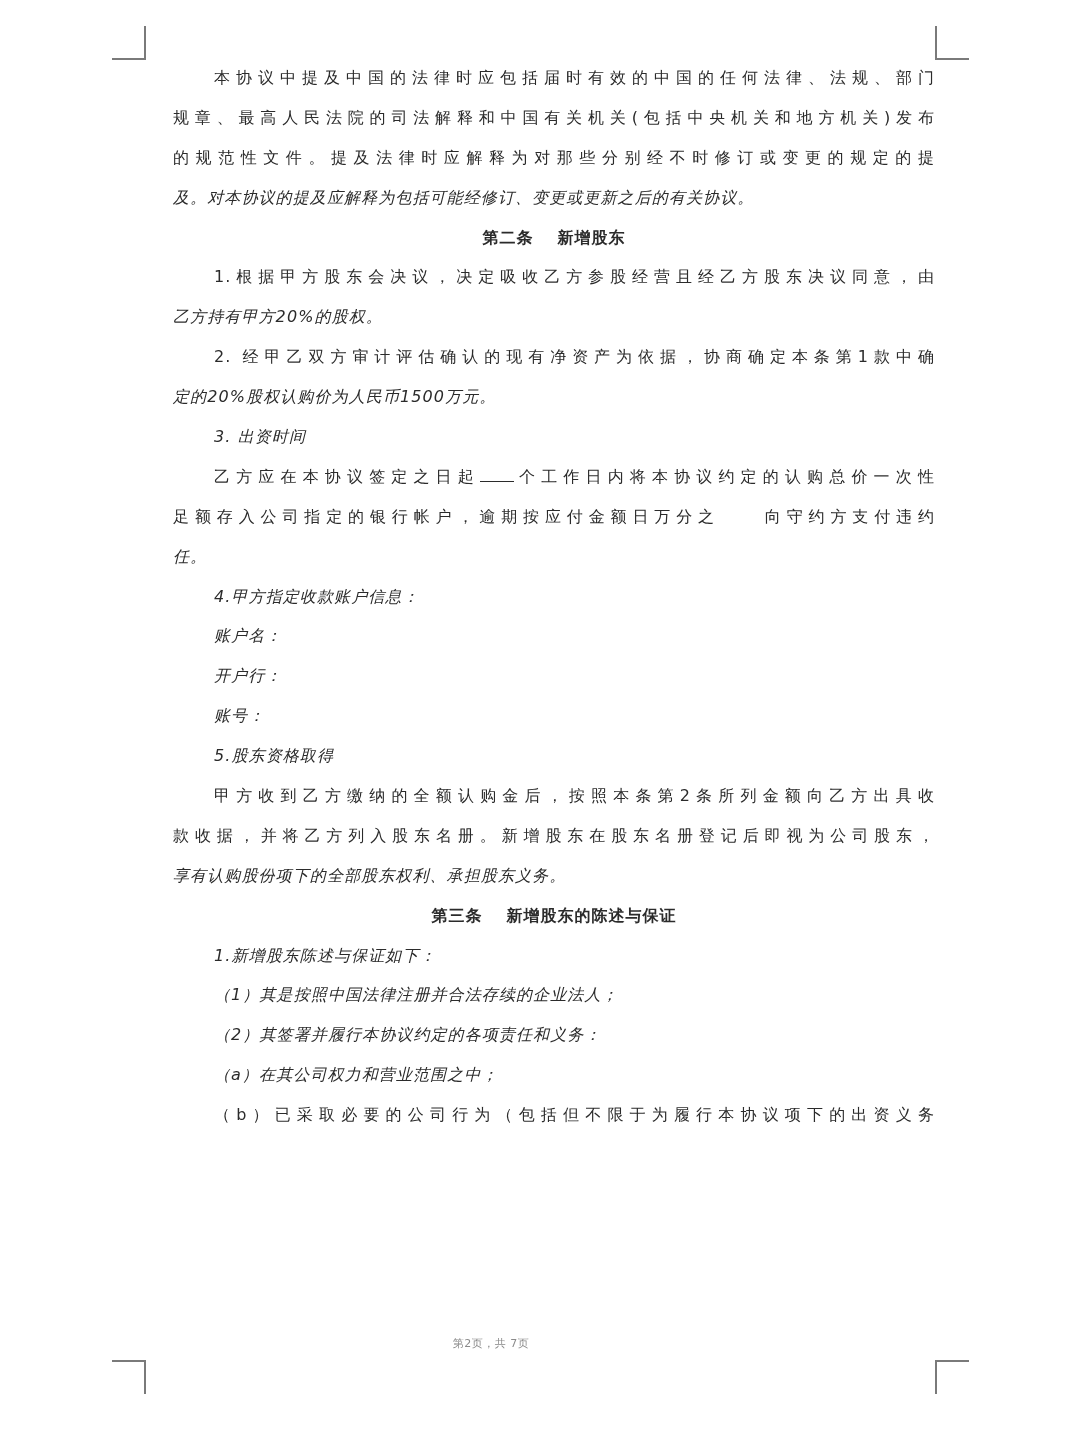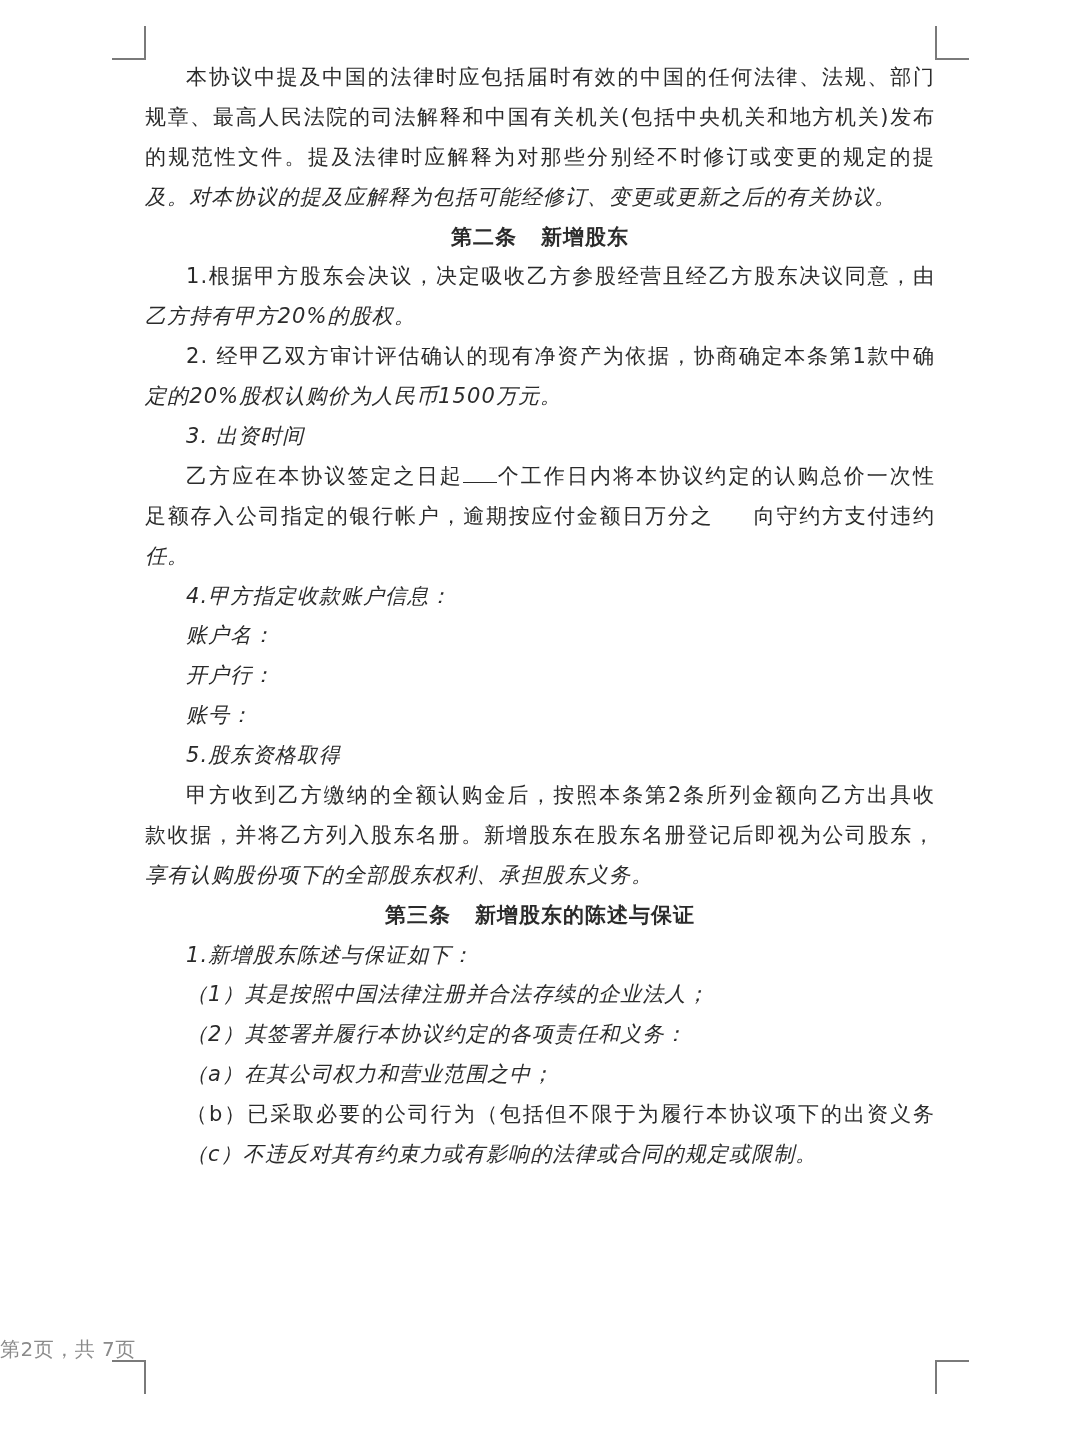--- a/index.html
+++ b/index.html
@@ -9,33 +9,34 @@
       color: #2b2b2b;
     }
     .corner { position: absolute; width: 32px; height: 32px; border-color: #7a7a7a; border-style: solid; border-width: 0; }
     .corner.tl { left: 112px; top: 26px; border-right-width: 2px; border-bottom-width: 2px; }
     .corner.tr { left: 935px; top: 26px; border-left-width: 2px; border-bottom-width: 2px; }
     .corner.bl { left: 112px; top: 1360px; border-right-width: 2px; border-top-width: 2px; }
     .corner.br { left: 935px; top: 1360px; border-left-width: 2px; border-top-width: 2px; }
 
     .page { position: absolute; left: 145px; top: 58px; width: 790px; }
     .line {
-      height: 39.9px; line-height: 39.9px; font-size: 21px;
+      height: 39.9px; line-height: 39.9px; font-size: 16px;
       white-space: nowrap; letter-spacing: 1.1px; text-align: justify;
       text-align-last: justify;
+      margin-left: 28px;
     }
     .line.last { text-align-last: left; font-style: italic; }
     .line.indent { padding-left: 41px; }
     .heading { text-align: right; text-align-last: center; font-weight: bold; letter-spacing: 1px; }
     .heading .gap { display: inline-block; width: 24px; }
     .blank { display: inline-block; width: 34px; border-bottom: 1.5px solid #2b2b2b; height: 16px; vertical-align: baseline; }
     .space { display: inline-block; width: 40px; }
     .footer {
-      position: absolute; left: 0; width: 982px; top: 1336px; text-align: left;
-      font-size: 20px; color: #8a8a8a; letter-spacing: 0.5px;
+      position: absolute; left: 0; width: 982px; top: 1336px; text-align: center;
+      font-size: 11px; color: #8a8a8a; letter-spacing: 0.5px;
     }
   </style>
 </head>
 <body>
 
 <div class="corner tl"></div>
 <div class="corner tr"></div>
 <div class="corner bl"></div>
 <div class="corner br"></div>
 
@@ -91,17 +92,16 @@
   <div class="line heading">
     <span>第三条</span><span class="gap"></span><span>新增股东的陈述与保证</span>
   </div>
 
   <div>
     <div class="line indent last">1.新增股东陈述与保证如下：</div>
     <div class="line indent last">（1）其是按照中国法律注册并合法存续的企业法人；</div>
     <div class="line indent last">（2）其签署并履行本协议约定的各项责任和义务：</div>
     <div class="line indent last">（a）在其公司权力和营业范围之中；</div>
     <div class="line indent">（b）已采取必要的公司行为（包括但不限于为履行本协议项下的出资义务</div>
-    <div class="line indent last">（c）不违反对其有约束力或有影响的法律或合同的规定或限制。</div>
   </div>
 </div>
 
 <div class="footer">第2页，共 7页</div>
 
 </body></html>

